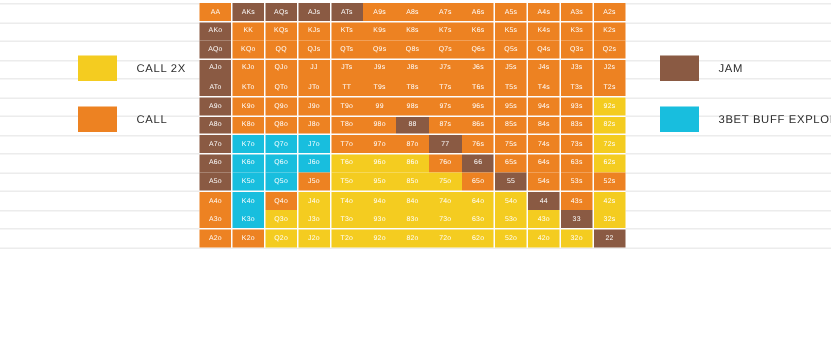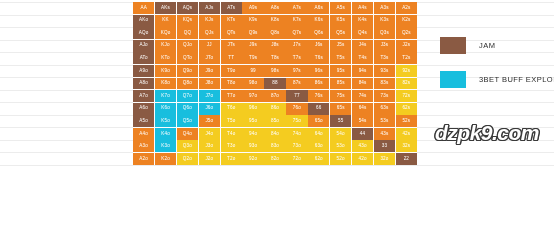--- a/index.html
+++ b/index.html
@@ -90,20 +90,30 @@
     <div style="top: 102px;"></div>
     <div style="top: 115px;"></div>
     <div style="top: 127px;"></div>
     <div style="top: 140px;"></div>
     <div style="top: 152px;"></div>
     <div style="top: 165px;"></div>
   </div>
 
 <div id="page">
 
+  <div class="legend" id="legend-left">
+      <div class="legend-row">
+        <span class="swatch" style="background: rgb(244, 204, 32);"></span>
+        <span class="legend-label">CALL 2X</span>
+      </div>
+      <div class="legend-row">
+        <span class="swatch" style="background: rgb(237, 130, 34);"></span>
+        <span class="legend-label">CALL</span>
+      </div>
+    </div>
 
   <div id="matrix">
       <div class="cell c-call" title="AA — CALL" style="background: rgb(237, 130, 34);">AA</div>
       <div class="cell c-jam" title="AKs — JAM" style="background: rgb(138, 90, 67);">AKs</div>
       <div class="cell c-jam" title="AQs — JAM" style="background: rgb(138, 90, 67);">AQs</div>
       <div class="cell c-jam" title="AJs — JAM" style="background: rgb(138, 90, 67);">AJs</div>
       <div class="cell c-jam" title="ATs — JAM" style="background: rgb(138, 90, 67);">ATs</div>
       <div class="cell c-call" title="A9s — CALL" style="background: rgb(237, 130, 34);">A9s</div>
       <div class="cell c-call" title="A8s — CALL" style="background: rgb(237, 130, 34);">A8s</div>
       <div class="cell c-call" title="A7s — CALL" style="background: rgb(237, 130, 34);">A7s</div>
@@ -274,15 +284,14 @@
       <div class="legend-row">
         <span class="swatch" style="background: rgb(138, 90, 67);"></span>
         <span class="legend-label">JAM</span>
       </div>
       <div class="legend-row">
         <span class="swatch" style="background: rgb(24, 190, 222);"></span>
         <span class="legend-label">3BET BUFF EXPLOIT</span>
       </div>
     </div>
 
-  <div id="watermark">dzpk9.com</div>
 
 </div>
 
 </body></html>

